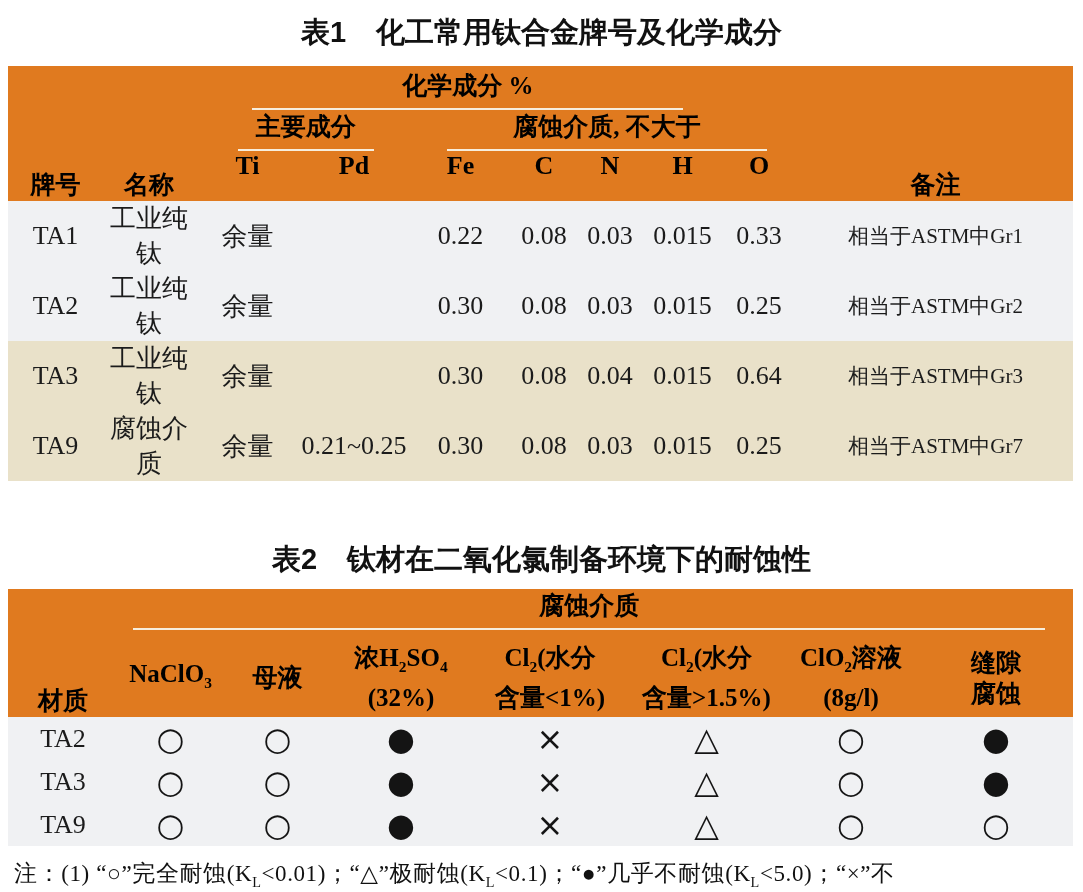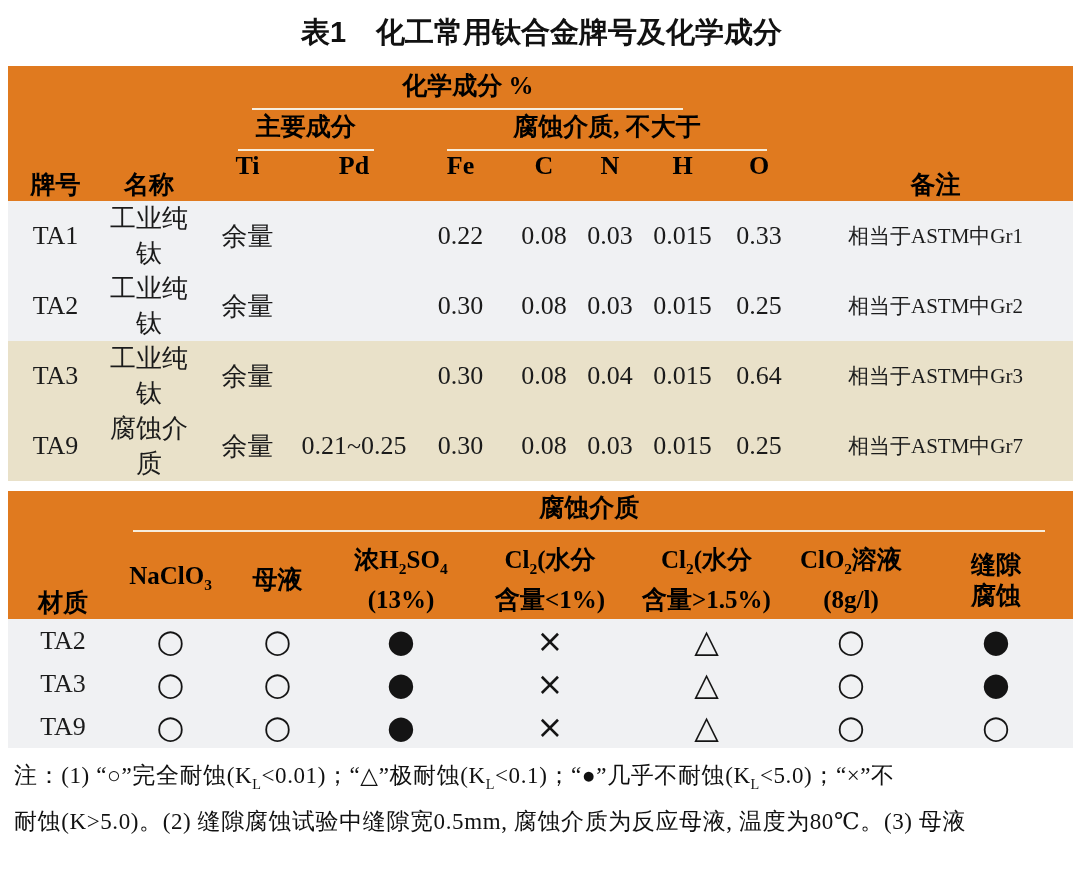--- a/index.html
+++ b/index.html
@@ -162,20 +162,23 @@
         <td>0.30</td>
         <td>0.08</td>
         <td>0.03</td>
         <td>0.015</td>
         <td>0.25</td>
         <td class="remark">相当于ASTM中Gr7</td>
       </tr>
     </tbody>
   </table>
 
+  <div class="caption caption2">
+    <span>表2</span><span class="cap-gap"></span><span>钛材在二氧化氯制备环境下的耐蚀性</span>
+  </div>
 
   <table class="t2">
     <colgroup>
       <col style="width:110px">
         <col style="width:105px">
         <col style="width:109px">
         <col style="width:138px">
         <col style="width:160px">
         <col style="width:153px">
         <col style="width:136px">
@@ -195,21 +198,21 @@
             </div>
           </th>
         <th>
             <div class="h2l">
               <div>母液</div>
             </div>
           </th>
         <th>
             <div class="h2l">
               <div>浓H<sub>2</sub>SO<sub>4</sub></div>
-              <div>(13%)</div>
+              <div>(32%)</div>
             </div>
           </th>
         <th>
             <div class="h2l">
               <div>Cl<sub>2</sub>(水分</div>
               <div>含量&lt;1%)</div>
             </div>
           </th>
         <th>
             <div class="h2l">

